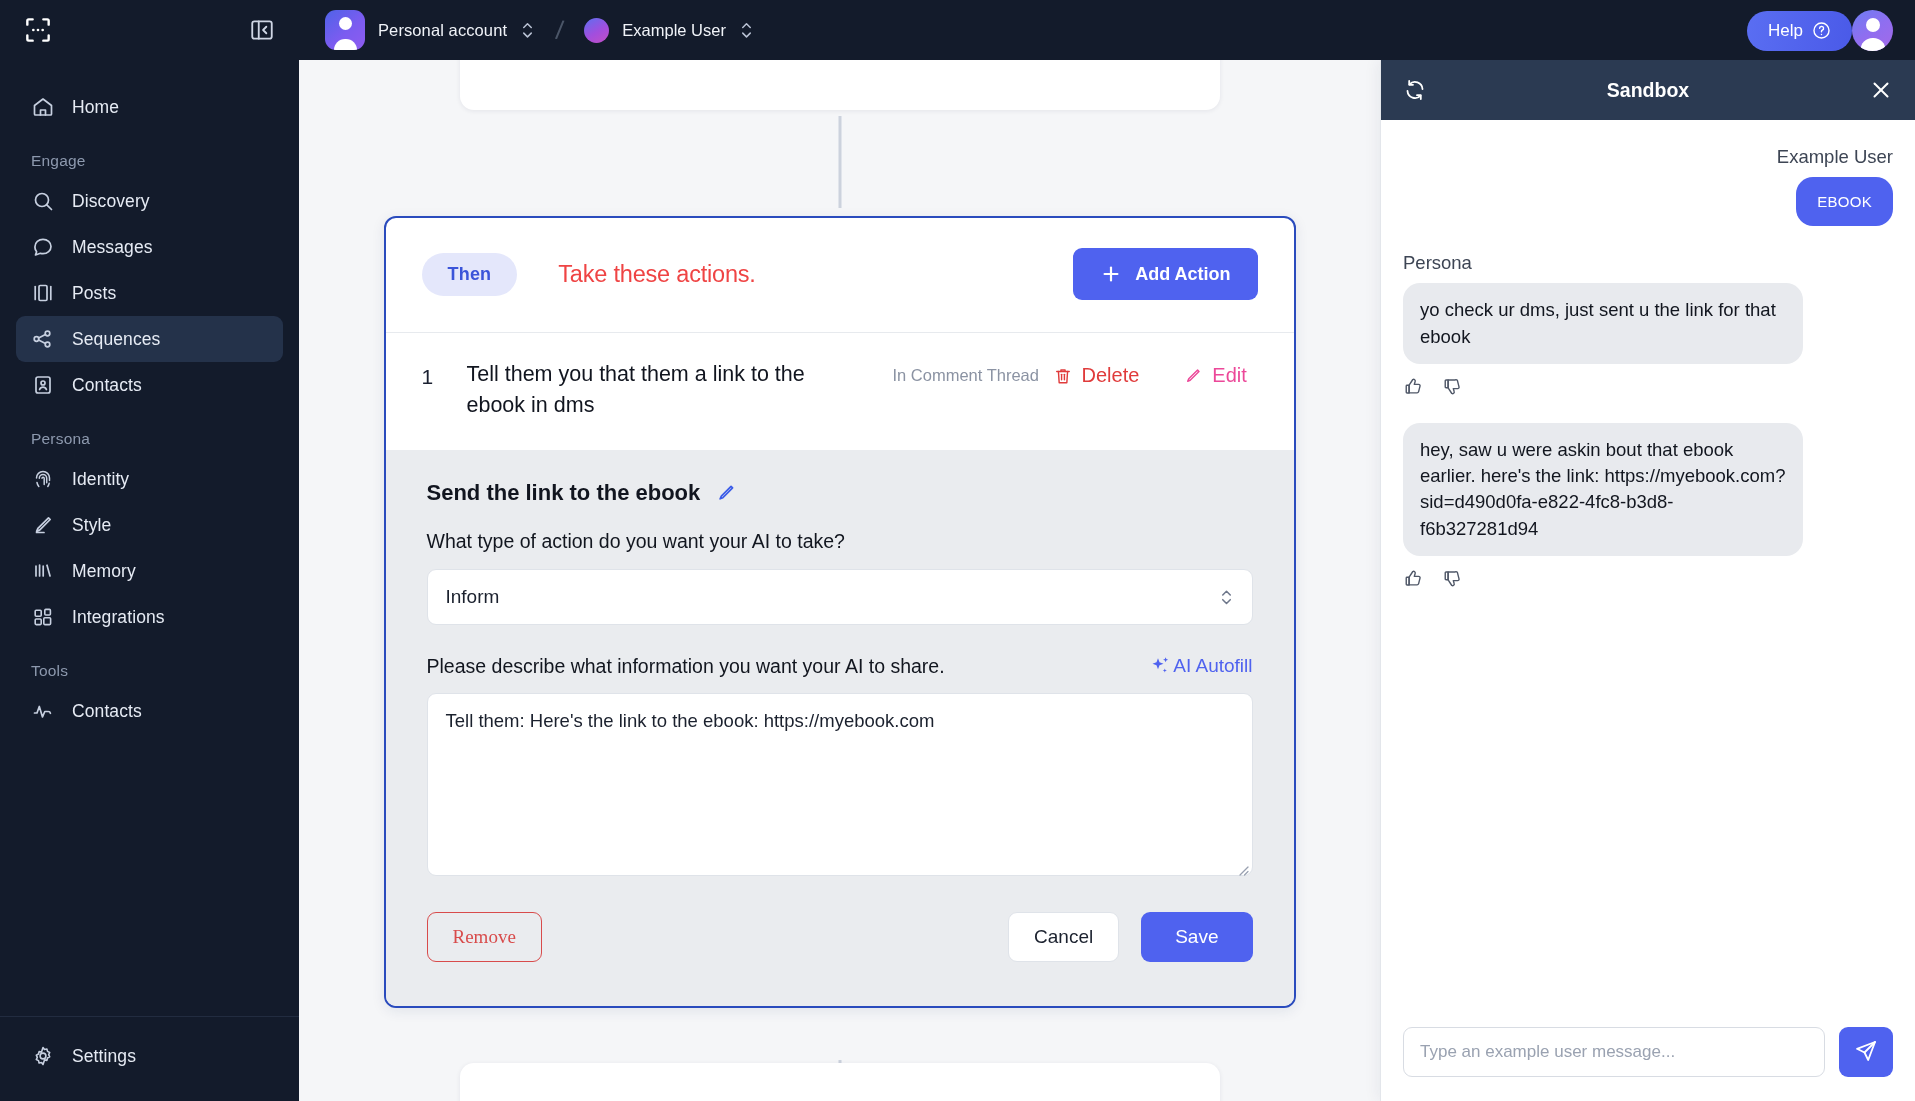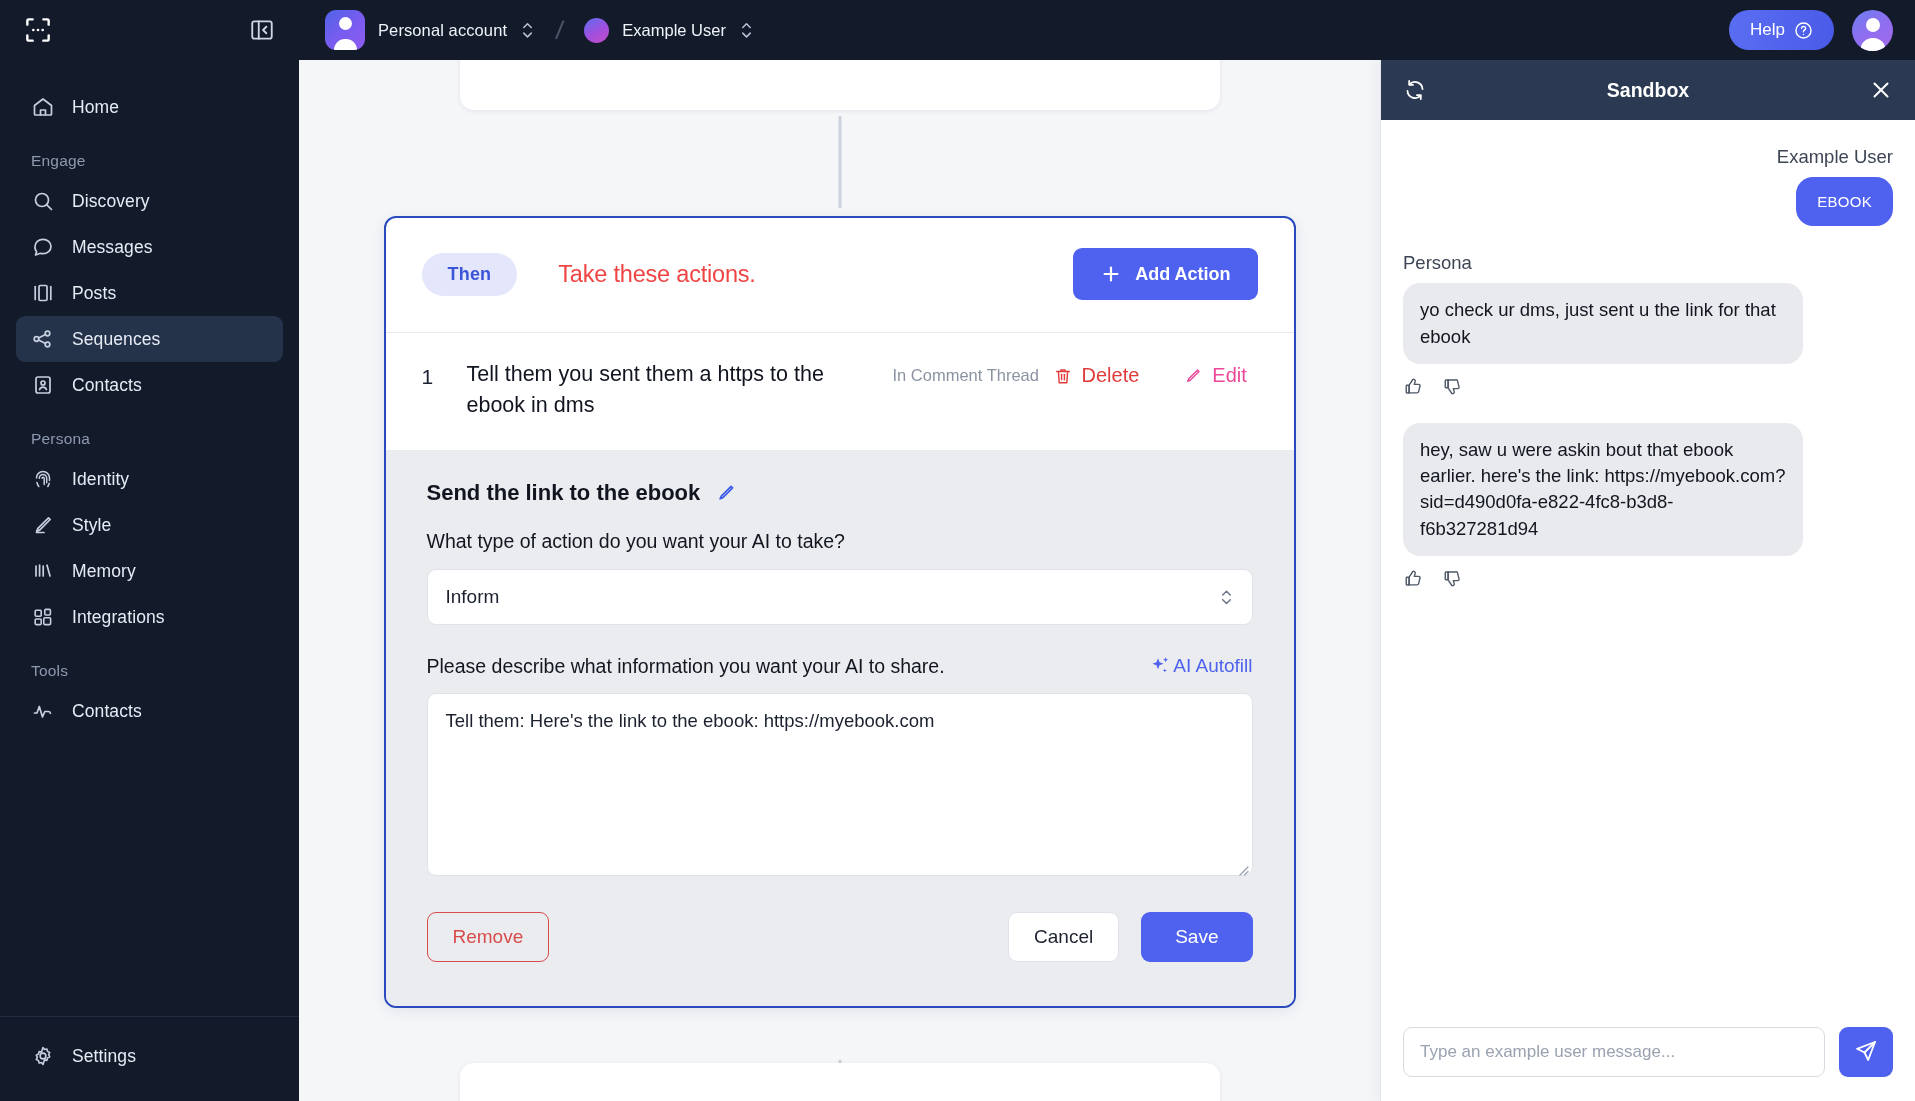--- a/index.html
+++ b/index.html
@@ -28,21 +28,21 @@
   .acct-avatar .head { position: absolute; top: 7px; width: 13px; height: 13px; border-radius: 50%; background: #fff; }
   .acct-avatar .body { position: absolute; bottom: -6px; width: 23px; height: 17px; border-radius: 11px 11px 0 0; background: #fff; }
   .acct-name { color: #f0f3f8; font-size: 16.5px; letter-spacing: .1px; }
   .chev-vert { width: 15px; height: 21px; color: #b9c2d4; cursor: pointer; }
   .slash { color: #4b5668; font-size: 26px; font-weight: 300; margin: 0 8px; transform: rotate(7deg); }
   .user-avatar-sm {
     width: 25px; height: 25px; border-radius: 50%;
     background: linear-gradient(150deg,#5d6ff0 0%, #a24ede 55%, #c24fc4 100%);
   }
   .user-name { color: #f0f3f8; font-size: 16.5px; }
-  .topbar-right { margin-left: auto; display: flex; align-items: center; gap: 18px; padding-right: 22px; }
+  .topbar-right { margin-left: auto; display: flex; align-items: flex-end; padding-right: 22px; }
   .help-btn {
     display: flex; align-items: center; gap: 9px;
     background: linear-gradient(100deg,#5a6ef2 0%, #4a5ae8 100%);
     color: #fff; font-size: 17px; border-radius: 22px; padding: 10px 21px; cursor: pointer; border: none;
   }
   .help-q { width: 19px; height: 19px; }
   .avatar-circle {
     width: 41px; height: 41px; border-radius: 50%; overflow: hidden; position: relative; cursor: pointer;
     background: linear-gradient(145deg,#6c7df2 0%, #8f6ef0 50%, #a46ae8 100%);
   }
@@ -129,21 +129,21 @@
   .spark { width: 24px; height: 24px; }
   .textarea-box {
     margin-top: 15px; height: 183px; background: #fff; border: 1px solid #dfe3e9; border-radius: 9px;
     padding: 16px 18px; font-size: 18.5px; color: #1b212e; position: relative; cursor: text;
   }
   .resize-grip { position: absolute; right: 3px; bottom: 3px; width: 13px; height: 13px; color: #98a0b0; }
   .btn-row { display: flex; align-items: center; margin-top: 36px; }
   .btn {
     border-radius: 9px; font-size: 19px; cursor: pointer; padding: 13px 25px; border: 1px solid transparent;
   }
-  .btn-remove { background: transparent; border-color: #d84b4b; color: #d84b4b; }
+  .btn-remove { background: transparent; border-color: #d84b4b; color: #d84b4b; font-family: Liberation Serif, serif; }
   .btn-cancel { background: #fff; border-color: #dfe3e9; color: #1b212e; margin-left: auto; }
   .btn-save { background: #4f62ef; color: #fff; margin-left: 22px; padding: 13px 33px; }
 
   
   .sandbox {
     width: 535px; min-width: 535px; background: #fff; display: flex; flex-direction: column;
     border-left: 1px solid #e3e6eb; box-shadow: -3px 0 14px rgba(20,30,60,.06); z-index: 20;
   }
   .sb-head {
     height: 60px; min-height: 60px; background: #2b3a52; display: flex; align-items: center;
@@ -392,21 +392,21 @@
                   <line x1="12" y1="5" x2="12" y2="19"></line>
                   <line x1="5" y1="12" x2="19" y2="12"></line>
                 </svg>
             </span>
             <span>Add Action</span>
           </button>
         </div>
 
         <div class="action-row">
           <span class="action-num">1</span>
-          <span class="action-text">Tell them you sent them a https to the ebook in dms</span>
+          <span class="action-text">Tell them you that them a link to the ebook in dms</span>
           <span class="action-channel">In Comment Thread</span>
           <span class="link-btn delete">
             <span class="ico">
               <svg viewBox="0 0 24 24" fill="none" stroke="currentColor" stroke-width="1.7" stroke-linecap="round" stroke-linejoin="round">
                   <polyline points="4.5,6.5 19.5,6.5"></polyline>
                   <path d="M9.5 6.5V4.8h5v1.7"></path>
                   <path d="M6.5 6.5 7.4 20h9.2l.9-13.5"></path>
                   <line x1="10.3" y1="10" x2="10.3" y2="16.5"></line>
                   <line x1="13.7" y1="10" x2="13.7" y2="16.5"></line>
                 </svg>

